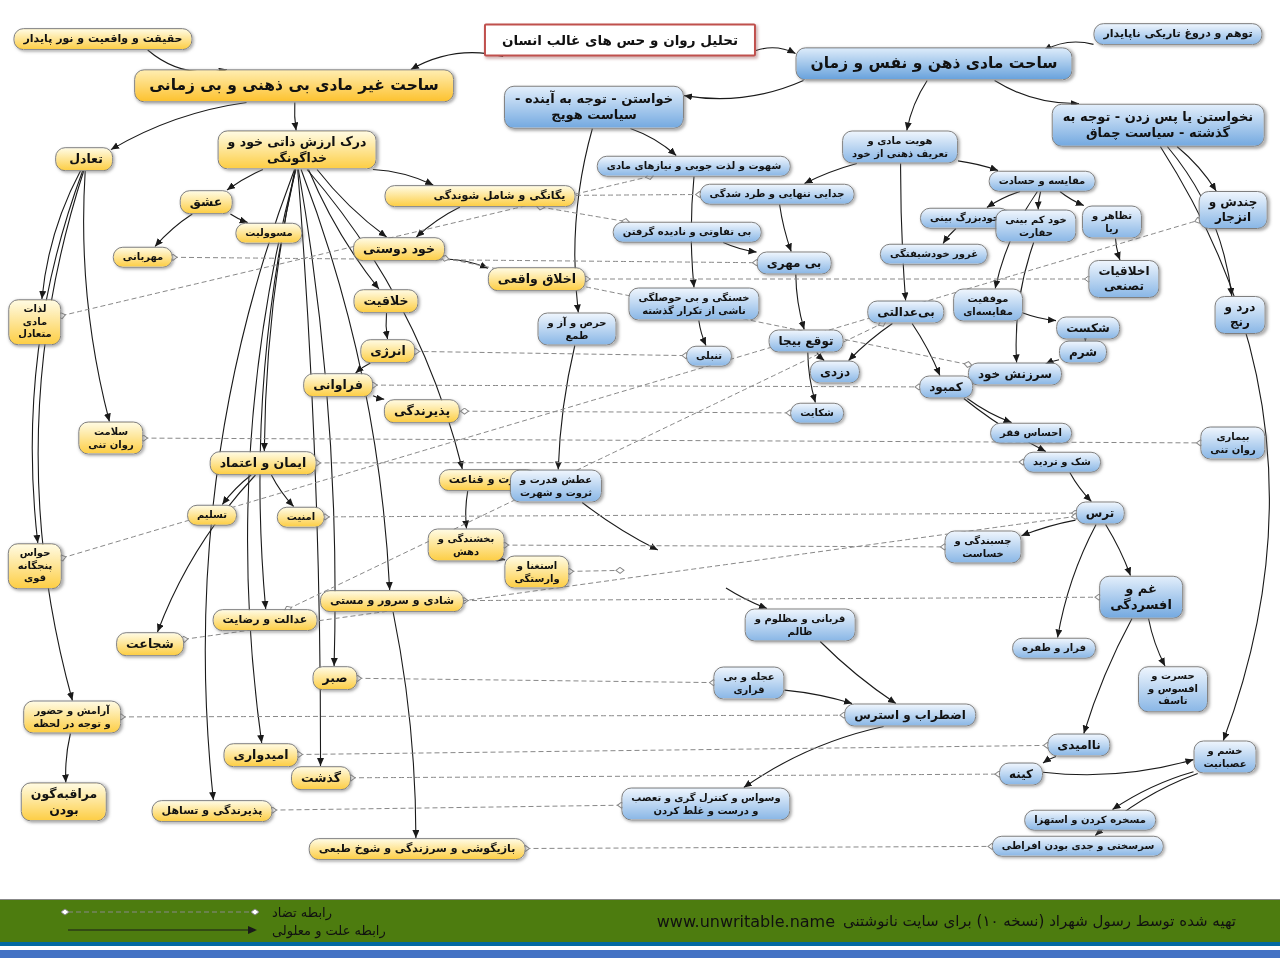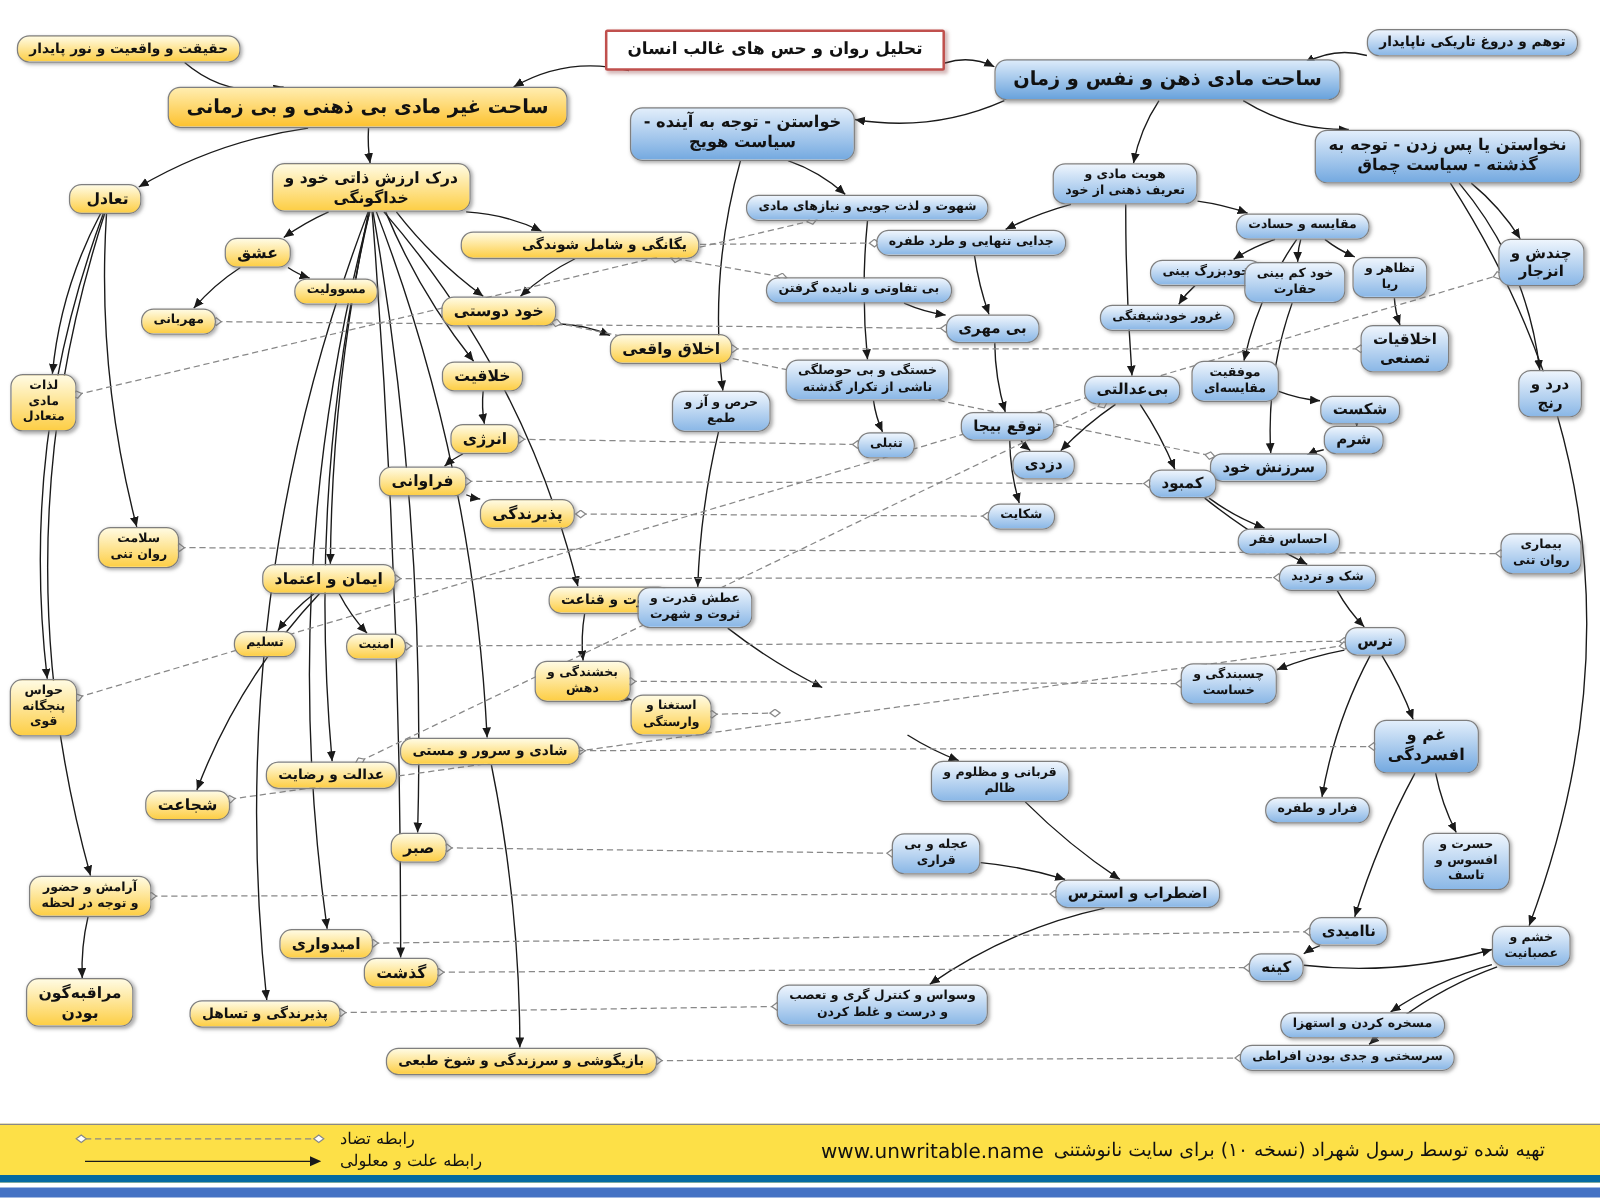--- a/index.html
+++ b/index.html
@@ -15,22 +15,22 @@
   .ybig{background:linear-gradient(to bottom,#ffedb0,#fdc22f);padding:6px 14px;font-size:15.5px}
   .ysm{font-size:10px}.y{font-size:11px}.ymed{font-size:12.5px}
   .bsm,.b,.bmed2{background:linear-gradient(to bottom,#eef5fd,#8ab7e6)}
   .bmed{background:linear-gradient(to bottom,#e2eefb,#74a9e0);padding:4px 10px;font-size:13px}
   .bbig{background:linear-gradient(to bottom,#dcebfa,#68a2dc);padding:6px 14px;font-size:15.5px}
   .bsm{font-size:10px}.b{font-size:11px}.bmed2{font-size:12px}
   .t{font-size:13.5px;background:#fff;border:2px solid #c0504d;border-radius:2px;
      padding:6px 16px;box-shadow:2px 2px 3px rgba(150,80,80,.4)}
   .edge-s{fill:none;stroke:#1a1a1a;stroke-width:1.1}
   .edge-d{fill:none;stroke:#888;stroke-width:1;stroke-dasharray:5 3}
-  #legendbar{position:absolute;left:0;top:899px;width:1280px;height:47px;background:#fde047;
-    border-top:1px solid #888;border-bottom:6px solid #0369a1;display:flex;align-items:center;
+  #legendbar{position:absolute;left:0;top:899px;width:1280px;height:47px;background:#4d7c0f;
+    border-top:1px solid #888;border-bottom:4px solid #0369a1;display:flex;align-items:center;
     justify-content:space-between;padding:0 44px 0 60px}
   .legend{display:flex;flex-direction:column;gap:3px}
   .lrow{display:flex;align-items:center;gap:12px;direction:ltr}
   .lrow span{font-size:13px;color:#111;direction:rtl}
   .footer{font-size:15px;color:#111;display:flex;align-items:center;gap:8px}
   .footer .url{font-size:16px}
   #bluebar{position:absolute;left:0;top:950px;width:1280px;height:8px;background:#4472c4}
 </style>
 </head>
 <body>
@@ -166,21 +166,21 @@
     <div class="node bmed" style="left: 594px; top: 107px;">خواستن - توجه به آینده -
 سیاست هویج</div>
     <div class="node bsm" style="left: 900px; top: 147px;">هویت مادی و
 تعریف ذهنی از خود</div>
     <div class="node ymed" style="left: 297px; top: 150px;">درک ارزش ذاتی خود و
 خداگونگی</div>
     <div class="node ymed" style="left: 84px; top: 159px; padding-left: 13px;">تعادل</div>
     <div class="node ymed" style="left: 206px; top: 202px;">عشق</div>
     <div class="node ysm" style="left: 269px; top: 233px;">مسوولیت</div>
     <div class="node ysm" style="left: 143px; top: 257px;">مهربانی</div>
-    <div class="node y" style="left: 464px; top: 196px; padding-left: 48px;">یگانگی و شامل شوندگی</div>
+    <div class="node y" style="left: 480px; top: 196px; padding-left: 48px;">یگانگی و شامل شوندگی</div>
     <div class="node ymed" style="left: 399px; top: 249px;">خود دوستی</div>
     <div class="node ymed" style="left: 537px; top: 279px;">اخلاق واقعی</div>
     <div class="node ymed" style="left: 386px; top: 301px;">خلاقیت</div>
     <div class="node ymed" style="left: 388px; top: 351px;">انرژی</div>
     <div class="node ymed" style="left: 338px; top: 385px;">فراوانی</div>
     <div class="node ymed" style="left: 422px; top: 411px;">پذیرندگی</div>
     <div class="node ysm" style="left: 35px; top: 322px;">لذات
 مادی
 متعادل</div>
     <div class="node ysm" style="left: 111px; top: 438px;">سلامت
@@ -202,21 +202,21 @@
 قوی</div>
     <div class="node ysm" style="left: 72px; top: 717px;">آرامش و حضور
 و توجه در لحظه</div>
     <div class="node ymed" style="left: 261px; top: 755px;">امیدواری</div>
     <div class="node ymed" style="left: 321px; top: 778px;">گذشت</div>
     <div class="node y" style="left: 212px; top: 811px;">پذیرندگی و تساهل</div>
     <div class="node ymed" style="left: 64px; top: 802px;">مراقبه‌گون
 بودن</div>
     <div class="node y" style="left: 417px; top: 849px;">بازیگوشی و سرزندگی و شوخ طبعی</div>
     <div class="node bsm" style="left: 694px; top: 166px;">شهوت و لذت جویی و نیازهای مادی</div>
-    <div class="node bsm" style="left: 777px; top: 194px;">جدایی تنهایی و طرد طفره</div>
+    <div class="node bsm" style="left: 777px; top: 194px;">جدایی تنهایی و طرد شدگی</div>
     <div class="node bsm" style="left: 687px; top: 232px;">بی تفاوتی و نادیده گرفتن</div>
     <div class="node bmed2" style="left: 794px; top: 263px;">بی مهری</div>
     <div class="node bsm" style="left: 694px; top: 304px;">خستگی و بی حوصلگی
 ناشی از تکرار گذشته</div>
     <div class="node bsm" style="left: 709px; top: 356px;">تنبلی</div>
     <div class="node bsm" style="left: 577px; top: 329px;">حرص و آز و
 طمع</div>
     <div class="node bmed2" style="left: 806px; top: 341px;">توقع بیجا</div>
     <div class="node bmed2" style="left: 906px; top: 312px;">بی‌عدالتی</div>
     <div class="node bmed2" style="left: 835px; top: 372px;">دزدی</div>

